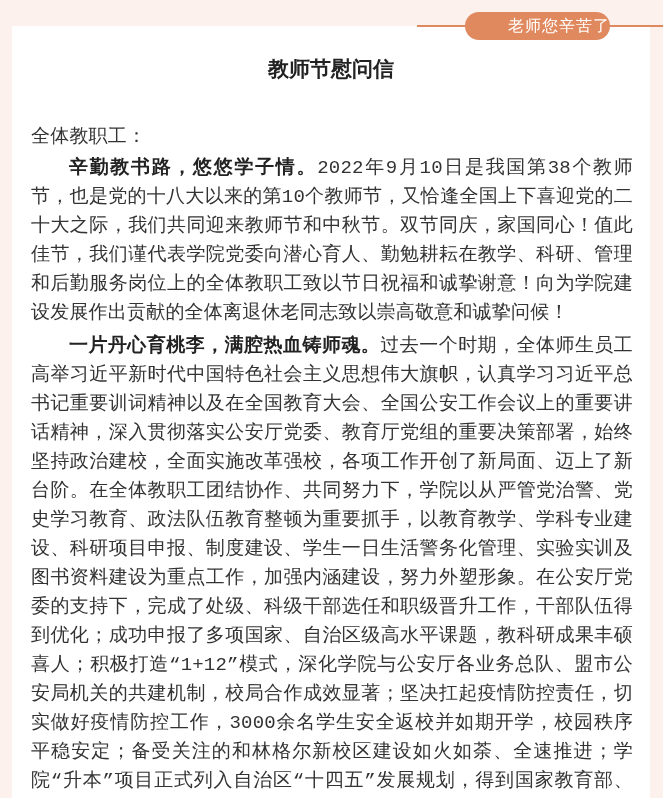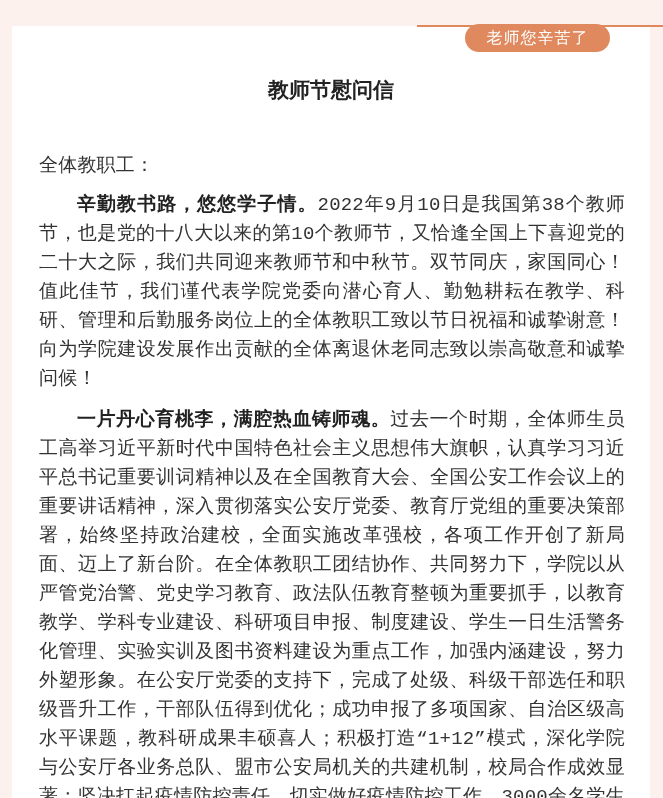--- a/index.html
+++ b/index.html
@@ -26,49 +26,49 @@
     left: 417px;
     top: 25px;
     width: 246px;
     height: 2px;
     background: #e0895f;
     z-index: 2;
   }
   .ribbon {
     position: absolute;
     left: 465px;
-    top: 24px;
+    top: 12px;
     width: 145px;
     height: 28px;
     background: #e0895f;
     border-radius: 15px;
     color: #ffffff;
     font-size: 16px;
     line-height: 28px;
-    text-align: center;
+    text-align: right;
     z-index: 3;
     letter-spacing: 1px;
   }
   .letter-title {
-    padding-top: 53px;
+    padding-top: 32px;
     text-align: center;
     font-size: 21px;
     line-height: 22px;
     font-weight: bold;
     color: #222222;
   }
   .letter-body {
     padding: 37px 13px 0 15px;
     font-size: 19px;
     line-height: 29px;
     color: #333333;
     text-align: justify;
     letter-spacing: 0.2px;
   }
-  .letter-body p { margin: 12px; }
+  .letter-body p { margin: 4px; }
   .para { text-indent: 2em; font-family: Liberation Mono, monospace; }
   .lead { font-weight: bold; color: #222222; }
 </style>
 </head>
 <body>
 
 <div class="page">
 
   <div class="card">
     <h1 class="letter-title">教师节慰问信</h1>

